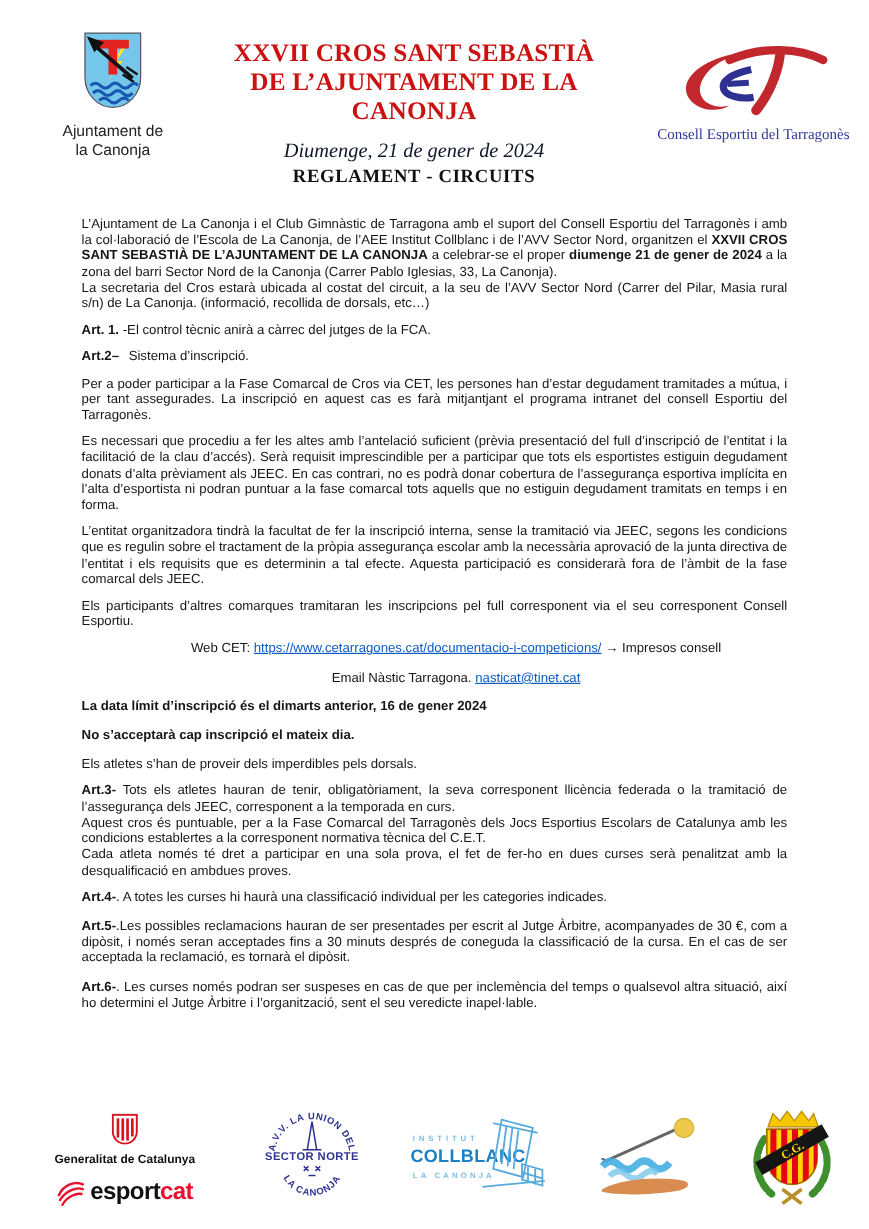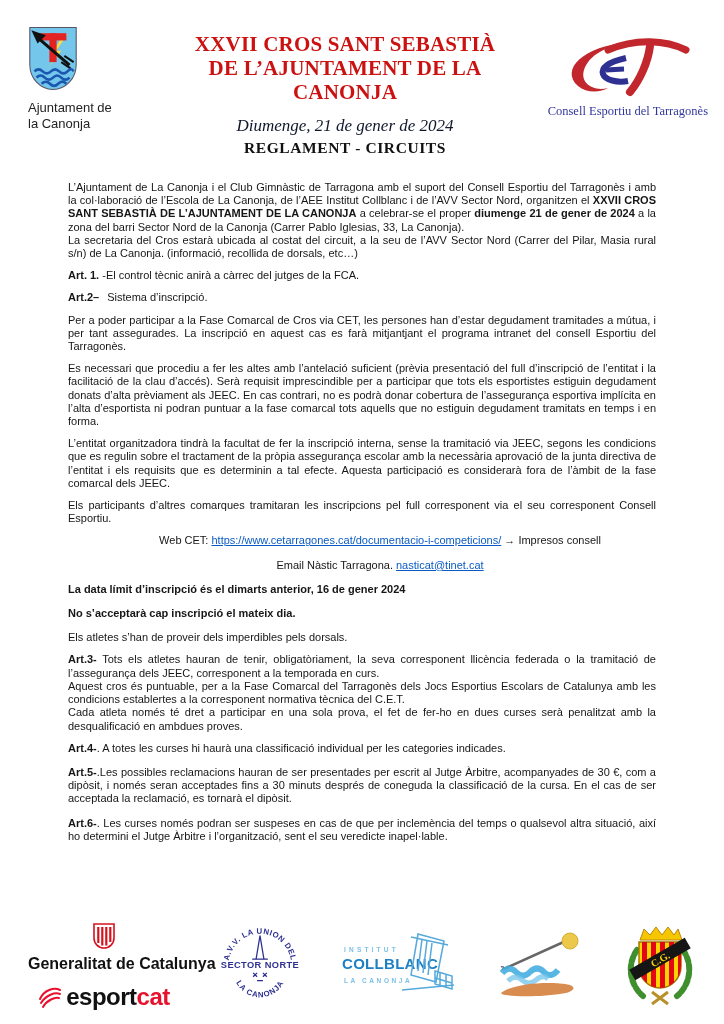--- a/index.html
+++ b/index.html
@@ -8,21 +8,21 @@
     width: 724px; height: 1024px;
     background: #ffffff;
     font-family: "Liberation Sans", sans-serif;
     color: #161616;
     overflow: hidden;
   }
   .page { position: relative; width: 724px; height: 1024px; background: #fff; }
 
   
   .header { display: flex; padding: 26px 16px 0 28px; }
-  .muni { width: 132px; }
+  .muni { width: 132px; text-align: center; }
   .muni-caption { font-size: 13px; line-height: 16px; color: #222; margin-top: 4px; }
   .head-center { flex: 1; text-align: center; padding-top: 6px; }
   .title {
     font-family: "Liberation Serif", serif;
     font-weight: bold; color: #cc1111;
     font-size: 21px; line-height: 24px; letter-spacing: .2px;
   }
   .date-line {
     font-family: "Liberation Serif", serif;
     font-weight: normal; font-style: italic;
@@ -54,23 +54,23 @@
   .lbl-gap { display: inline-block; width: 8px; }
   .link { color: #0b5bc4; text-decoration: underline; cursor: pointer; }
 
   
   .footer {
     position: absolute; left: 0; right: 0; bottom: 10px;
     display: flex; align-items: center; justify-content: space-between;
     padding: 0 28px;
   }
   .gen-block { width: 152px; text-align: center; }
-  .gen-caption { font-size: 16px; font-weight: bold; color: #111; margin-top: 2px; white-space: nowrap; }
+  .gen-caption { font-size: 10px; font-weight: bold; color: #111; margin-top: 2px; white-space: nowrap; }
   .esportcat-row { display: flex; align-items: center; justify-content: center; margin-top: 10px; gap: 4px; }
-  .esportcat-word { font-size: 24px; font-weight: bold; letter-spacing: -0.5px; }
+  .esportcat-word { font-size: 20px; font-weight: bold; letter-spacing: -0.5px; }
   .esportcat-word .blackpart { color: #111; }
   .esportcat-word .redpart { color: #e8112d; }
   .logo-block { text-align: center; }
 </style>
 </head>
 <body>
 
 <div class="page">
 
   <div class="header">

